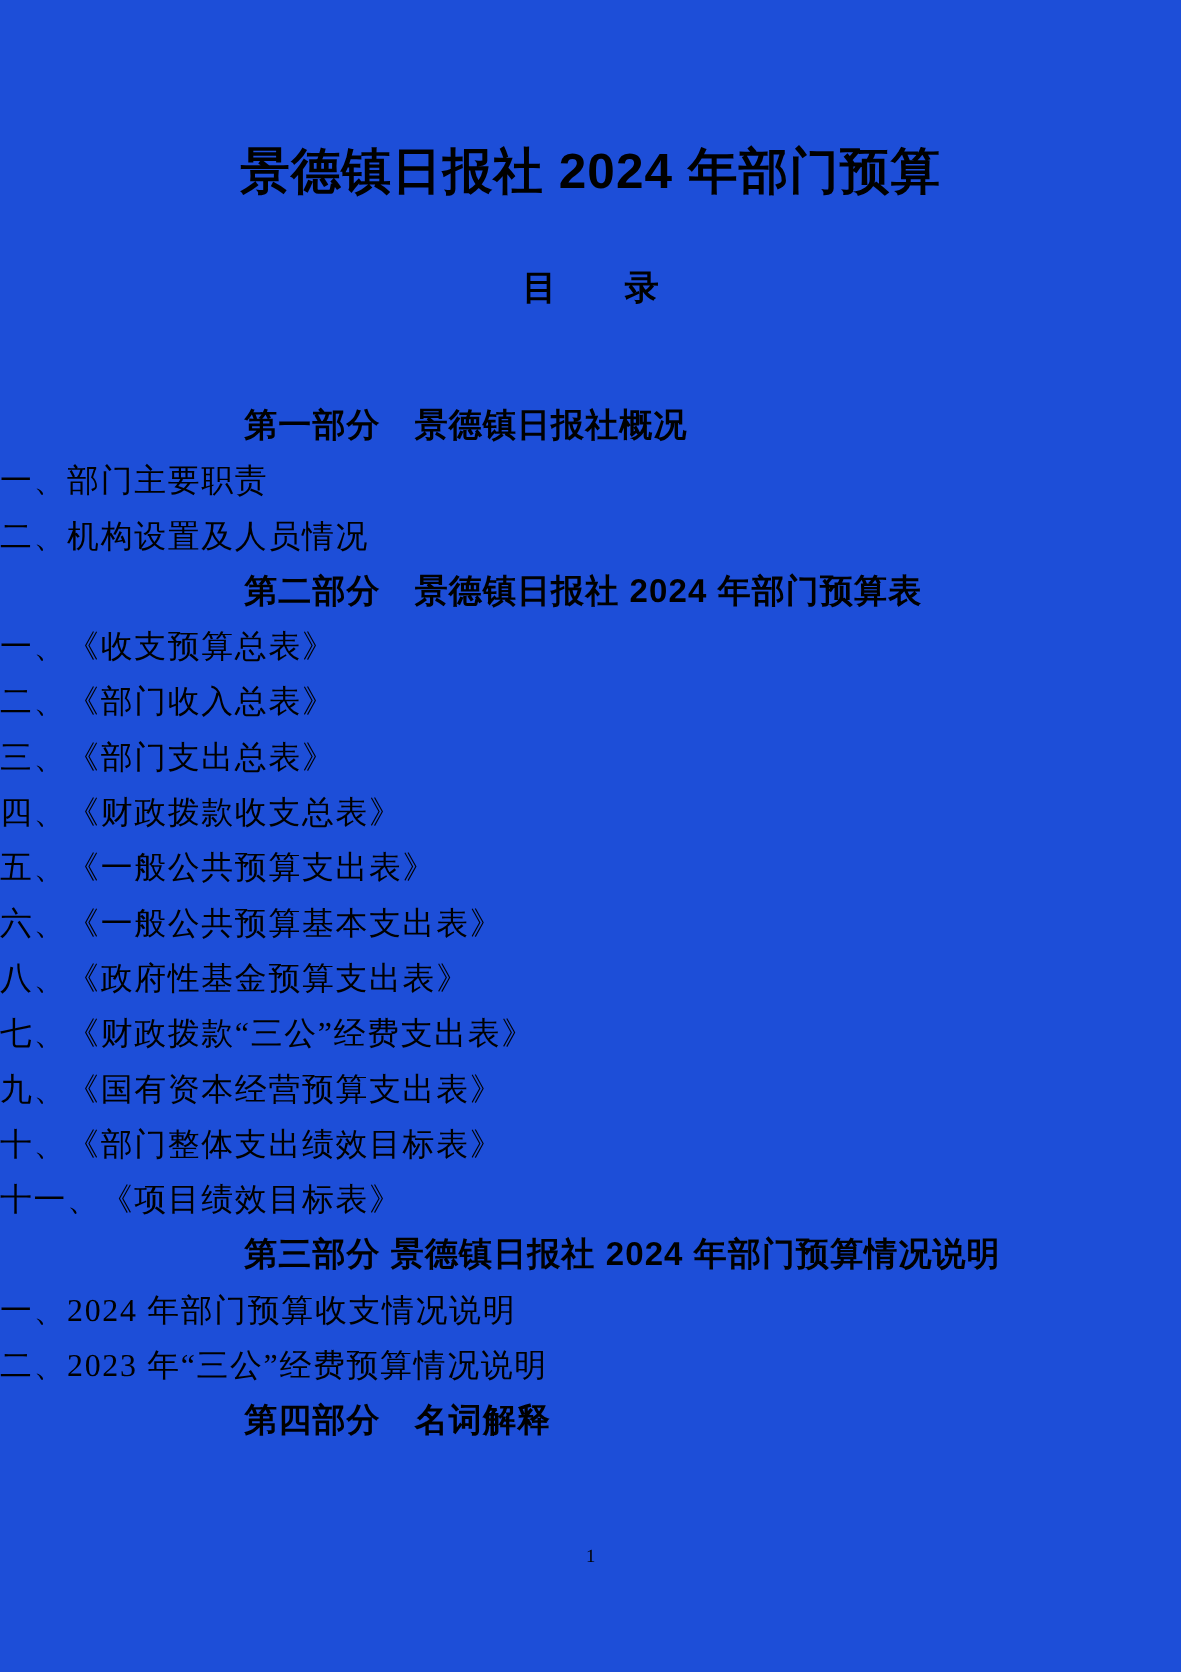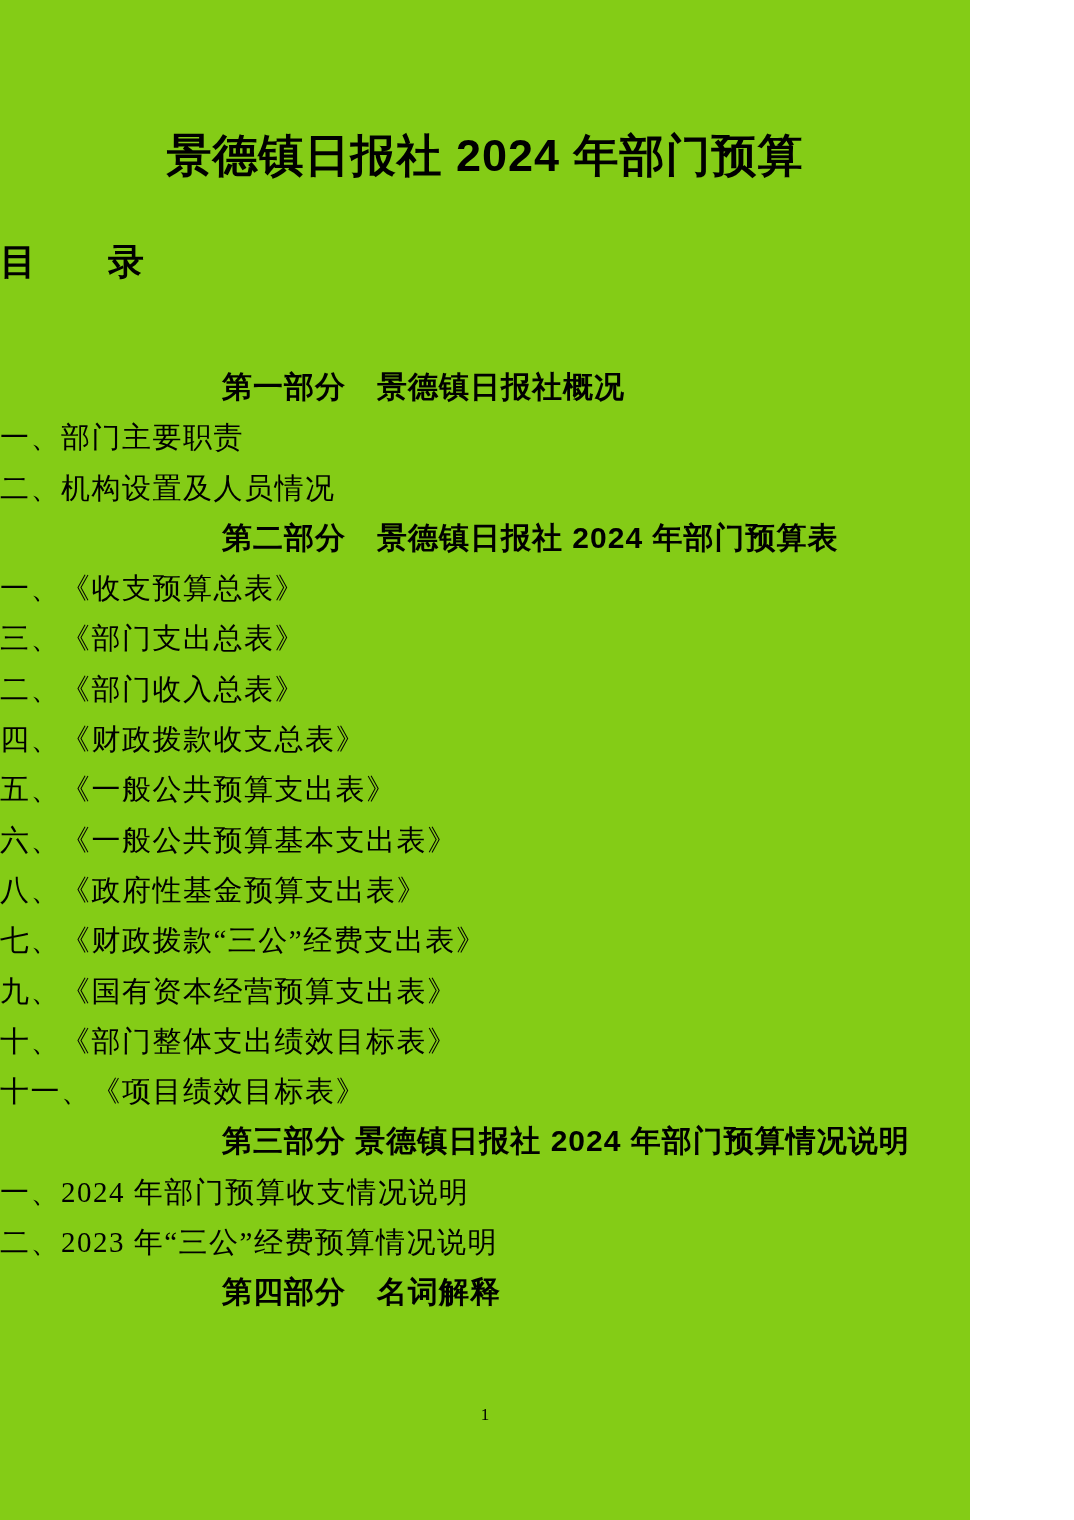--- a/index.html
+++ b/index.html
@@ -2,23 +2,23 @@
 <html lang="zh"><head>
 <meta charset="utf-8">
 <style>
   html, body {
     margin: 0;
     padding: 0;
     background: #ffffff;
   }
   .page {
     position: relative;
-    width: 970px;
+    width: 1074px;
     height: 1520px;
-    background: #84cc16;
+    background: #1d4ed8;
     color: #000000;
     font-family: "Liberation Serif", serif;
     overflow: hidden;
   }
   .doc-title {
     position: absolute;
     top: 130px;
     left: 0;
     width: 100%;
     text-align: center;
@@ -27,23 +27,24 @@
     font-size: 45px;
     line-height: 52px;
     letter-spacing: 1px;
     white-space: nowrap;
   }
   .toc-head {
     position: absolute;
     top: 242px;
     left: 0;
     width: 100%;
+    text-align: center;
     font-family: "Liberation Serif", serif;
     font-weight: bold;
-    font-size: 36px;
+    font-size: 31px;
     line-height: 40px;
     white-space: nowrap;
   }
   .toc-list {
     position: absolute;
     top: 340px;
     left: 0;
     width: 100%;
     margin-top: 22px;
   }
@@ -83,22 +84,22 @@
   <div class="doc-title">景德镇日报社 2024 年部门预算</div>
 
   <div class="toc-head">目　　录</div>
 
   <div class="toc-list">
       <div class="toc-row toc-heading">第一部分　景德镇日报社概况</div>
       <div class="toc-row toc-item">一、部门主要职责</div>
       <div class="toc-row toc-item">二、机构设置及人员情况</div>
       <div class="toc-row toc-heading">第二部分　景德镇日报社 2024 年部门预算表</div>
       <div class="toc-row toc-item">一、《收支预算总表》</div>
+      <div class="toc-row toc-item">二、《部门收入总表》</div>
       <div class="toc-row toc-item">三、《部门支出总表》</div>
-      <div class="toc-row toc-item">二、《部门收入总表》</div>
       <div class="toc-row toc-item">四、《财政拨款收支总表》</div>
       <div class="toc-row toc-item">五、《一般公共预算支出表》</div>
       <div class="toc-row toc-item">六、《一般公共预算基本支出表》</div>
       <div class="toc-row toc-item">八、《政府性基金预算支出表》</div>
       <div class="toc-row toc-item">七、《财政拨款“三公”经费支出表》</div>
       <div class="toc-row toc-item">九、《国有资本经营预算支出表》</div>
       <div class="toc-row toc-item">十、《部门整体支出绩效目标表》</div>
       <div class="toc-row toc-item">十一、《项目绩效目标表》</div>
       <div class="toc-row toc-heading">第三部分 景德镇日报社 2024 年部门预算情况说明</div>
       <div class="toc-row toc-item">一、2024 年部门预算收支情况说明</div>

